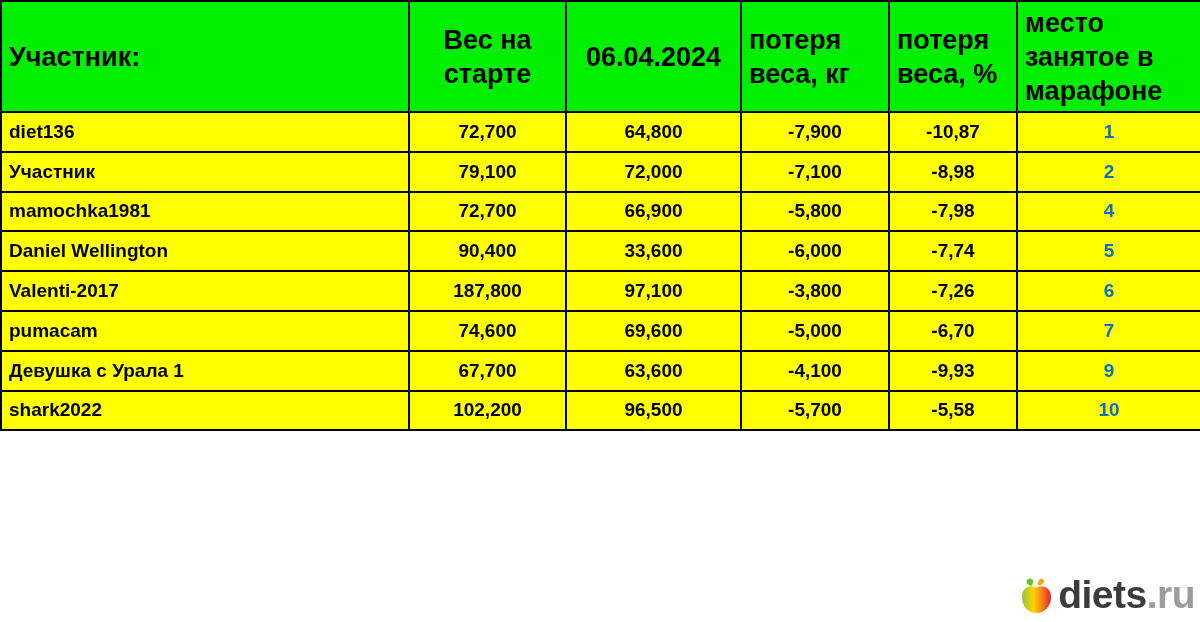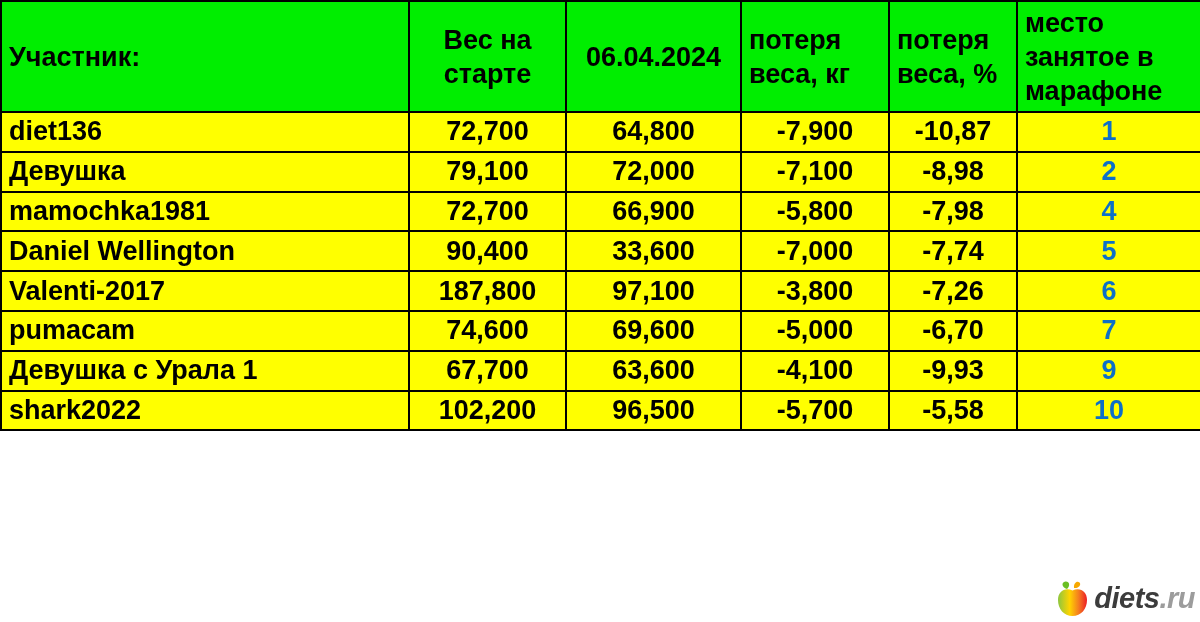--- a/index.html
+++ b/index.html
@@ -18,35 +18,34 @@
   }
   thead tr { height:111px; }
   tbody tr { height:39.8px; }
   th {
     background:var(--header-bg,#00ee00);
     font-size:27px; line-height:34px;
     white-space:pre-line; vertical-align:middle;
   }
   td {
     background:var(--row-bg,#ffff00);
-    font-size:27px; vertical-align:middle;
+    font-size:19px; vertical-align:middle;
   }
   .a-left  { text-align:left; padding-left:7px; }
   .a-center{ text-align:center; }
   td.c-place { color:var(--place-color,#0d6fc8); text-align:center; }
 
   .logo {
     position:absolute; right:5px; bottom:5px;
     display:flex; align-items:center; gap:5px;
   }
   .logo-text {
-    font-size:29px; font-weight:bold; letter-spacing:-0.5px;
+    font-size:39px; font-weight:bold; letter-spacing:-0.5px;
     color:#3c3c3c;
     text-shadow:0 0 2px #fff, 0 0 3px #fff, 0 0 4px #fff;
-    font-style:italic;
   }
   .logo-suffix { color:#9c9c9c; font-weight:bold; }
 </style>
 </head>
 <body>
 
 <table class="marathon">
   <colgroup>
     <col style="width:408px">
     <col style="width:157px">
@@ -73,40 +72,40 @@
   <tbody>
       <tr>
         <td class="a-left">diet136</td>
         <td class="a-center">72,700</td>
         <td class="a-center">64,800</td>
         <td class="a-center">-7,900</td>
         <td class="a-center">-10,87</td>
         <td class="c-place">1</td>
       </tr>
       <tr>
-        <td class="a-left">Девушка</td>
+        <td class="a-left">Участник</td>
         <td class="a-center">79,100</td>
         <td class="a-center">72,000</td>
         <td class="a-center">-7,100</td>
         <td class="a-center">-8,98</td>
         <td class="c-place">2</td>
       </tr>
       <tr>
         <td class="a-left">mamochka1981</td>
         <td class="a-center">72,700</td>
         <td class="a-center">66,900</td>
         <td class="a-center">-5,800</td>
         <td class="a-center">-7,98</td>
         <td class="c-place">4</td>
       </tr>
       <tr>
         <td class="a-left">Daniel Wellington</td>
         <td class="a-center">90,400</td>
         <td class="a-center">33,600</td>
-        <td class="a-center">-7,000</td>
+        <td class="a-center">-6,000</td>
         <td class="a-center">-7,74</td>
         <td class="c-place">5</td>
       </tr>
       <tr>
         <td class="a-left">Valenti-2017</td>
         <td class="a-center">187,800</td>
         <td class="a-center">97,100</td>
         <td class="a-center">-3,800</td>
         <td class="a-center">-7,26</td>
         <td class="c-place">6</td>

